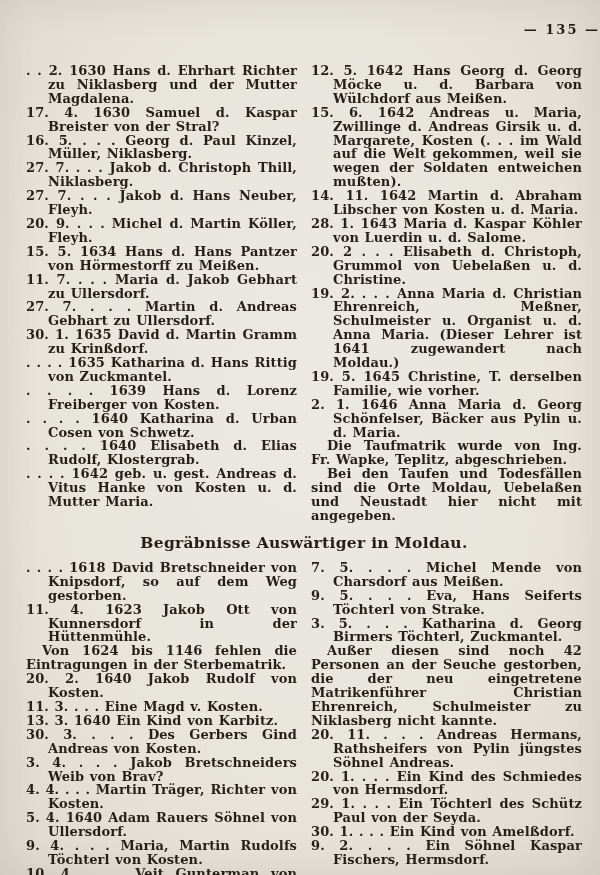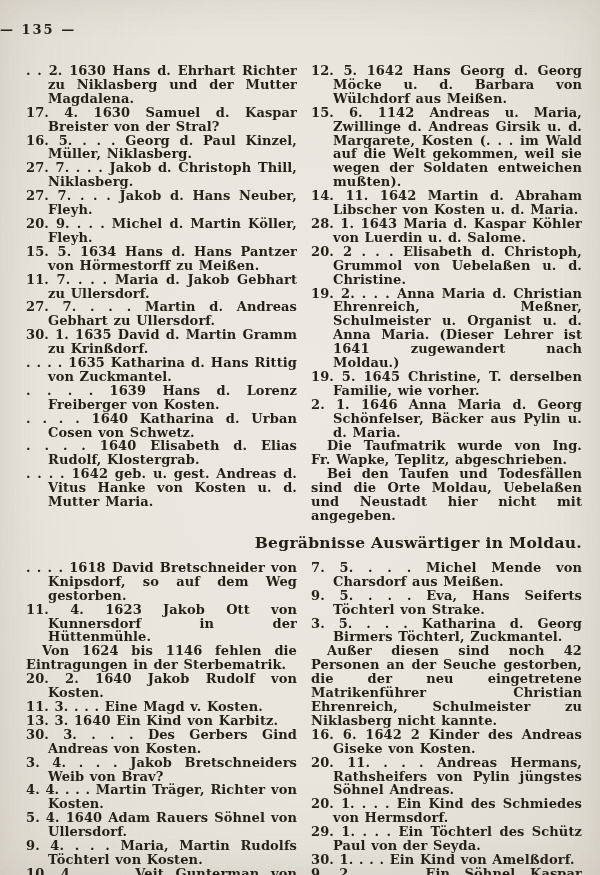--- a/index.html
+++ b/index.html
@@ -13,21 +13,21 @@
     position:relative;
     width:600px;height:875px;
     background:
       radial-gradient(ellipse at 50% 45%, #ece9e2 0%, #e8e5dd 55%, #ded9cf 100%);
     color:#241f17;
     box-sizing:border-box;
     box-shadow: inset 0 0 40px rgba(90,80,60,0.12);
   }
   .page-number{
     position:absolute;top:22px;left:0;right:0;
-    text-align:left;
+    text-align:right;
     font-size:13px;font-weight:bold;
     letter-spacing:2px;
   }
   .content{
     position:absolute;top:64px;left:26px;right:18px;
   }
   .cols{
     display:flex;
     gap:14px;
   }
@@ -43,21 +43,21 @@
     padding-left:22px;
     text-indent:-22px;
     word-spacing:1px;
   }
   .para{
     text-align:justify;
     text-indent:16px;
     word-spacing:1px;
   }
   .section-heading{
-    text-align:right;
+    text-align:center;
     font-size:15.5px;
     font-weight:bold;
     margin:10px 0 9px 0;
     letter-spacing:0.3px;
   }
 </style>
 </head>
 <body>
 
 <div class="page">
@@ -78,21 +78,21 @@
           <div class="entry">27. 7. . . . Martin d. Andreas Gebhart zu Ullersdorf.</div>
           <div class="entry">30. 1. 1635 David d. Martin Gramm zu Krinßdorf.</div>
           <div class="entry">. . . . 1635 Katharina d. Hans Rittig von Zuckmantel.</div>
           <div class="entry">. . . . 1639 Hans d. Lorenz Freiberger von Kosten.</div>
           <div class="entry">. . . . 1640 Katharina d. Urban Cosen von Schwetz.</div>
           <div class="entry">. . . . 1640 Elisabeth d. Elias Rudolf, Klostergrab.</div>
           <div class="entry">. . . . 1642 geb. u. gest. Andreas d. Vitus Hanke von Kosten u. d. Mutter Maria.</div>
         </div>
       <div class="col">
           <div class="entry">12. 5. 1642 Hans Georg d. Georg Möcke u. d. Barbara von Wülchdorf aus Meißen.</div>
-          <div class="entry">15. 6. 1142 Andreas u. Maria, Zwillinge d. Andreas Girsik u. d. Margarete, Kosten (. . . im Wald auf die Welt gekommen, weil sie wegen der Soldaten entweichen mußten).</div>
+          <div class="entry">15. 6. 1642 Andreas u. Maria, Zwillinge d. Andreas Girsik u. d. Margarete, Kosten (. . . im Wald auf die Welt gekommen, weil sie wegen der Soldaten entweichen mußten).</div>
           <div class="entry">14. 11. 1642 Martin d. Abraham Libscher von Kosten u. d. Maria.</div>
           <div class="entry">28. 1. 1643 Maria d. Kaspar Köhler von Luerdin u. d. Salome.</div>
           <div class="entry">20. 2 . . . Elisabeth d. Christoph, Grummol von Uebelaßen u. d. Christine.</div>
           <div class="entry">19. 2. . . . Anna Maria d. Christian Ehrenreich, Meßner, Schulmeister u. Organist u. d. Anna Maria. (Dieser Lehrer ist 1641 zugewandert nach Moldau.)</div>
           <div class="entry">19. 5. 1645 Christine, T. derselben Familie, wie vorher.</div>
           <div class="entry">2. 1. 1646 Anna Maria d. Georg Schönfelser, Bäcker aus Pylin u. d. Maria.</div>
           <div class="para">Die Taufmatrik wurde von Ing. Fr. Wapke, Teplitz, abgeschrieben.</div>
           <div class="para">Bei den Taufen und Todesfällen sind die Orte Moldau, Uebelaßen und Neustadt hier nicht mit angegeben.</div>
         </div>
     </div>
@@ -113,21 +113,20 @@
           <div class="entry">5. 4. 1640 Adam Rauers Söhnel von Ullersdorf.</div>
           <div class="entry">9. 4. . . . Maria, Martin Rudolfs Töchterl von Kosten.</div>
           <div class="entry">10. 4. . . . Veit Gunterman von Töplitz, Sattler.</div>
           <div class="entry">12. 4. . . . Katharina, Martin Matzens von Tische Weib.</div>
         </div>
       <div class="col">
           <div class="entry">7. 5. . . . Michel Mende von Charsdorf aus Meißen.</div>
           <div class="entry">9. 5. . . . Eva, Hans Seiferts Töchterl von Strake.</div>
           <div class="entry">3. 5. . . . Katharina d. Georg Birmers Töchterl, Zuckmantel.</div>
           <div class="para">Außer diesen sind noch 42 Personen an der Seuche gestorben, die der neu eingetretene Matrikenführer Christian Ehrenreich, Schulmeister zu Niklasberg nicht kannte.</div>
-          <div class="entry">16. 6. 1642 2 Kinder des Andreas Giseke von Kosten.</div>
           <div class="entry">20. 11. . . . Andreas Hermans, Rathsheifers von Pylin jüngstes Söhnel Andreas.</div>
           <div class="entry">20. 1. . . . Ein Kind des Schmiedes von Hermsdorf.</div>
           <div class="entry">29. 1. . . . Ein Töchterl des Schütz Paul von der Seyda.</div>
           <div class="entry">30. 1. . . . Ein Kind von Amelßdorf.</div>
           <div class="entry">9. 2. . . . Ein Söhnel Kaspar Fischers, Hermsdorf.</div>
         </div>
     </div>
 
   </div>
 </div>

